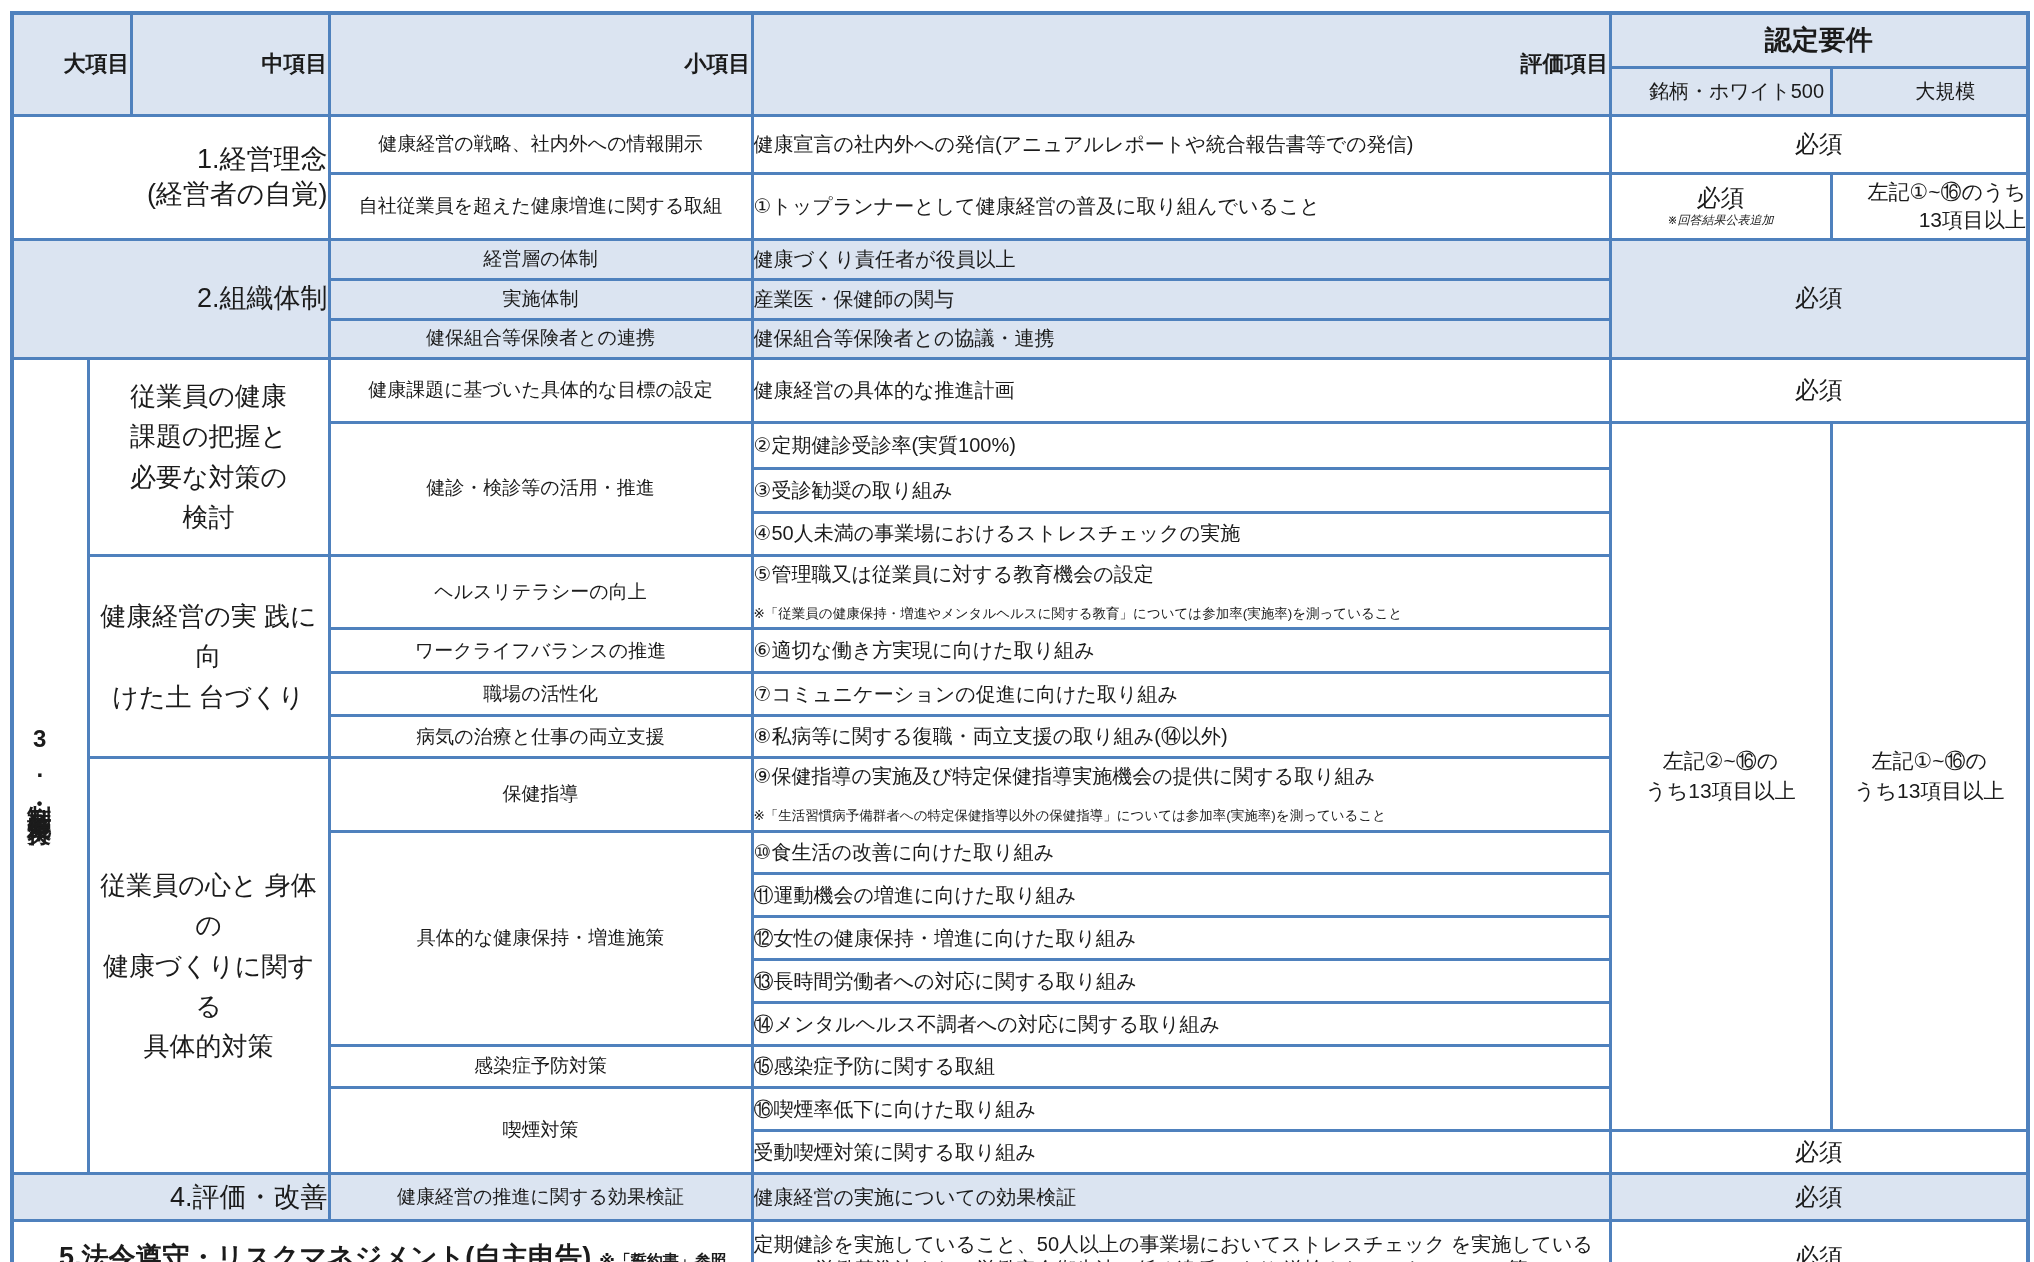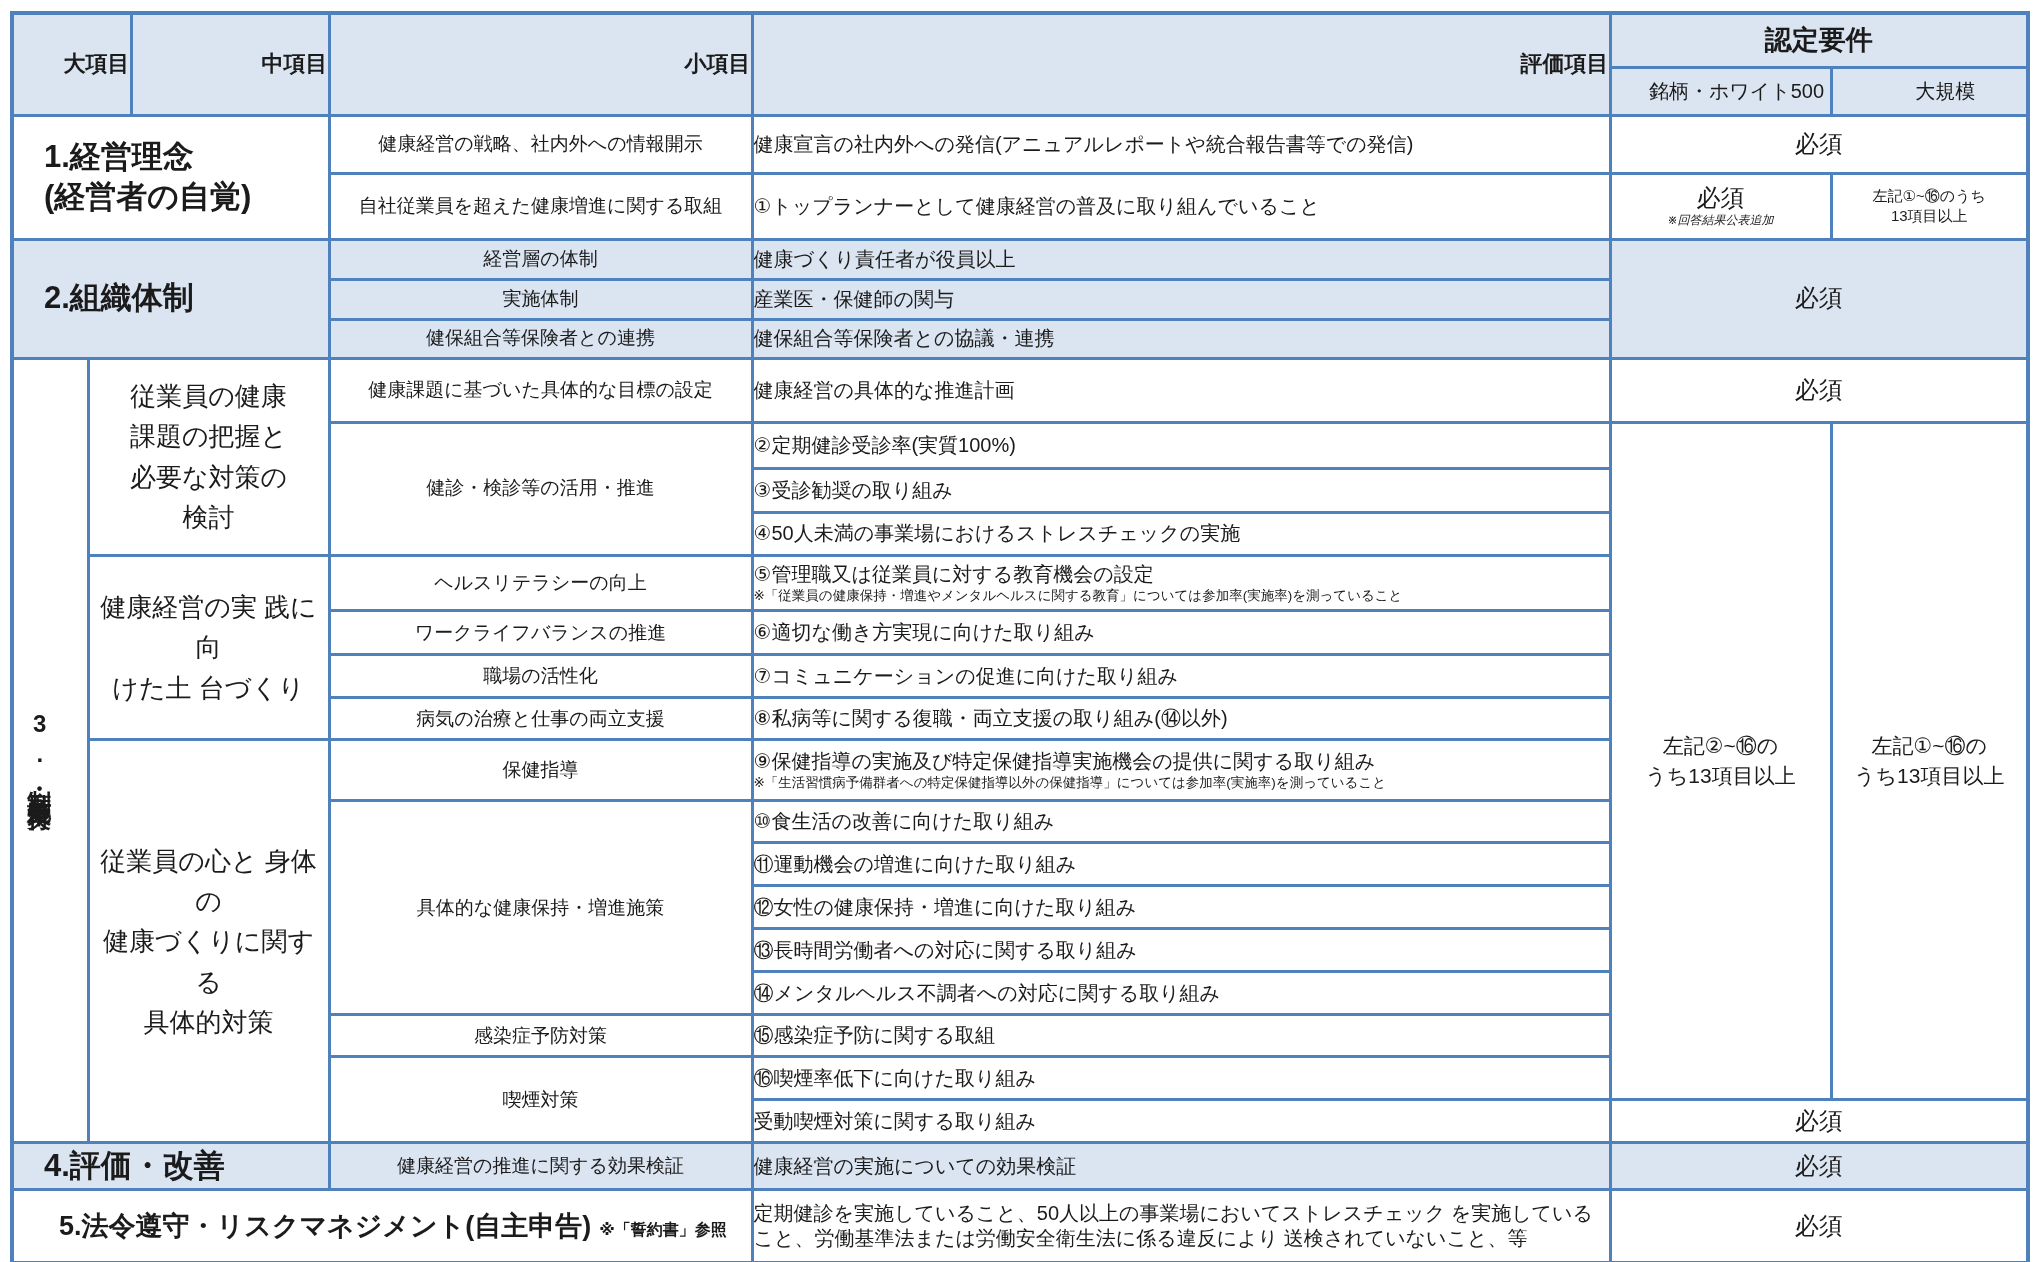--- a/index.html
+++ b/index.html
@@ -17,39 +17,39 @@
     border:3px solid #4f81bd;
     padding:0;overflow:hidden;vertical-align:middle;
   }
   .shade{background:#dbe4f1;}
   
   th.hcol{font-size:22px;font-weight:700;text-align:right;}
   th.hcert{font-size:27px;font-weight:700;text-align:center;}
   th.hsub{font-size:20px;font-weight:400;text-align:center;padding-left:32px;}
   
   td.sec-title{
-    font-size:31px;font-weight:700;text-align:left;
+    font-size:27px;font-weight:400;text-align:right;
     padding-left:30px;white-space:pre-line;line-height:1.3;
   }
   td.sec5-title{font-size:27px;font-weight:700;text-align:left;padding-left:45px;}
   .title-note{font-size:16px;font-weight:700;margin-left:8px;}
   td.sec3-vert{
     writing-mode:vertical-rl;text-orientation:upright;
     font-size:24px;font-weight:700;text-align:center;
     padding-right:22px;letter-spacing:3px;
   }
   
   td.mid{font-size:26px;text-align:center;white-space:pre-line;line-height:1.55;padding:2px 4px;}
   td.minor{font-size:19px;text-align:center;padding:3px 8px;line-height:1.3;}
   td.eval{font-size:20px;text-align:left;padding:5px 0;line-height:1.25;}
-  .eval-note{font-size:13.5px;line-height:1.25;margin-top:1px;}
+  .eval-note{font-size:13.5px;line-height:1.25;margin-top:19px;}
   td.cert{font-size:24px;text-align:center;line-height:1.2;}
   .cert-note{font-size:12px;line-height:1.2;font-style:italic;}
   td.cert-multi{font-size:21px;text-align:center;white-space:pre-line;line-height:1.45;font-weight:400;}
-  td.cert-wrap{font-size:15px;text-align:center;white-space:pre-line;line-height:1.35;}
+  td.cert-wrap{font-size:21px;text-align:right;white-space:pre-line;line-height:1.35;}
 </style>
 </head>
 <body>
 
 <table>
   <colgroup>
     <col style="width:76px">
       <col style="width:43px">
       <col style="width:198px">
     <col style="width:423px">

